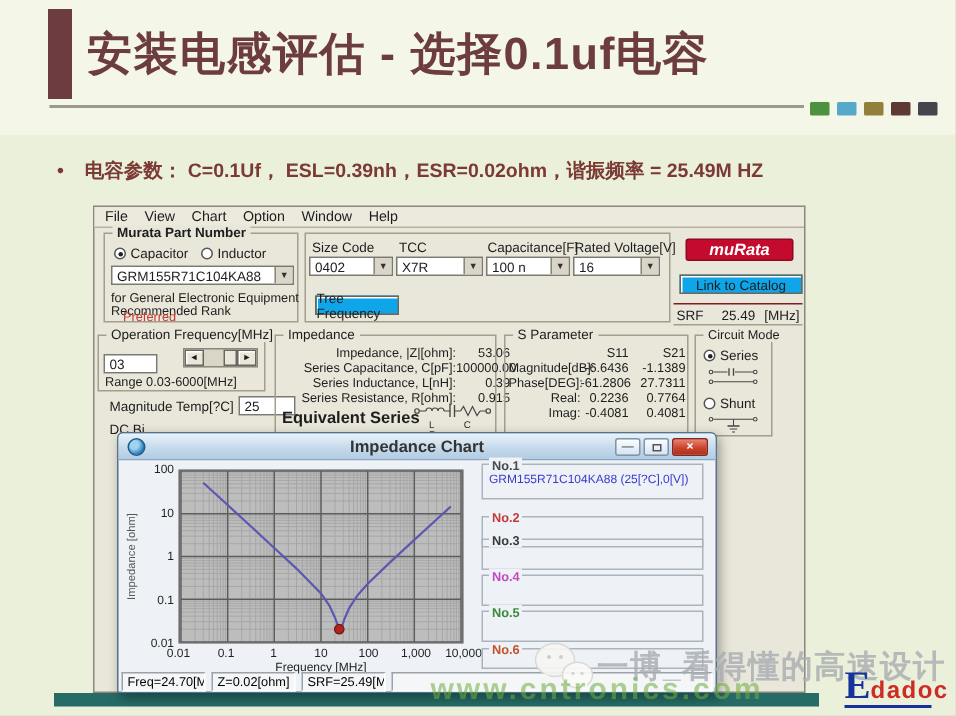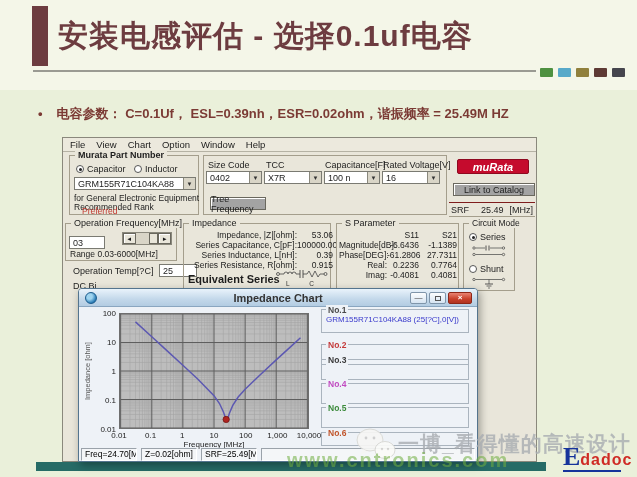--- a/index.html
+++ b/index.html
@@ -27,21 +27,21 @@
   .gb-label { position:absolute; top:-6px; left:5px; background:#e9e6da; padding:0 3px; font-size:9px; white-space:nowrap; }
   .gb-label.bold { font-weight:bold; }
   .radio { display:inline-block; width:8px; height:8px; border:1px solid #555; border-radius:50%;
            background:#fff; vertical-align:-1px; margin-right:3px; position:relative; }
   .radio.on::after { content:""; position:absolute; left:2px; top:2px; width:3px; height:3px;
                      border-radius:50%; background:#222; }
   .combo { position:absolute; display:flex; align-items:center; background:#fff;
            border:1px solid #7a7a72; height:13px; padding-left:3px; font-size:9px; white-space:nowrap; overflow:hidden; }
   .combo .arrow { margin-left:auto; width:12px; height:100%; background:#d9d5c7; border-left:1px solid #8a887c;
                   font-size:6px; display:flex; align-items:center; justify-content:center; color:#333; flex:0 0 12px; }
-  .btn { position:absolute; background:#a3a3a3; border:1px solid #6a685e; box-shadow:inset 1px 1px 0 #fff;
+  .btn { position:absolute; background:#0ea5e9; border:1px solid #6a685e; box-shadow:inset 1px 1px 0 #fff;
          font-size:9px; display:flex; align-items:center; justify-content:center; cursor:default; }
   .tinput { position:absolute; background:#fff; border:1px solid #7a7a72; font-size:9px;
             padding:1px 3px; height:13px; }
   .label { position:absolute; white-space:nowrap; }
   .red { color:#c23a30; }
   .murata-logo { position:absolute; background:#c50b2d; color:#fff; font-style:italic; font-weight:bold;
                  font-size:11px; display:flex; align-items:center; justify-content:center; border-radius:2px;
                  border:1px solid #8e0820; }
   .srf-panel { position:absolute; border-top:1px solid #7f1d1d; border-bottom:1px solid #a49e8c;
                display:flex; align-items:center; font-size:9px; padding:0 2px; }
@@ -185,27 +185,27 @@
       <span class="gb-label">Operation Frequency[MHz]</span>
       <div class="tinput" style="left:3px; top:12px; width:36px;">03</div>
       <div class="hscroll" style="left:56px; top:8px; width:50px;">
         <span class="sbtn">◄</span>
         <span class="thumb"></span>
         <span class="sbtn" style="margin-left:auto;">►</span>
       </div>
       <span class="label" style="left:4px; top:25px; font-size:8.5px;">Range 0.03-6000[MHz]</span>
     </div>
 
-    <span class="label" style="left:10px; top:128px;">Operation Temp[?C]</span>
+    <span class="label" style="left:10px; top:128px;">Magnitude Temp[?C]</span>
     <div class="tinput" style="left:96px; top:126px; width:38px;">25</div>
     <span class="label" style="left:10px; top:143px;">DC Bi</span>
 
     <div class="groupbox" style="left:120px; top:85px; width:148px; height:68px;">
       <span class="gb-label">Impedance</span>
-      <div style="position:absolute; left:9px; top:6px;">
+      <div style="position:absolute; left:16px; top:6px;">
           <div class="imp-row">
             <span class="lbl">Impedance, |Z|[ohm]:</span>
             <span class="val">53.06</span>
           </div>
           <div class="imp-row">
             <span class="lbl">Series Capacitance, C[pF]:</span>
             <span class="val">100000.00</span>
           </div>
           <div class="imp-row">
             <span class="lbl">Series Inductance, L[nH]:</span>

